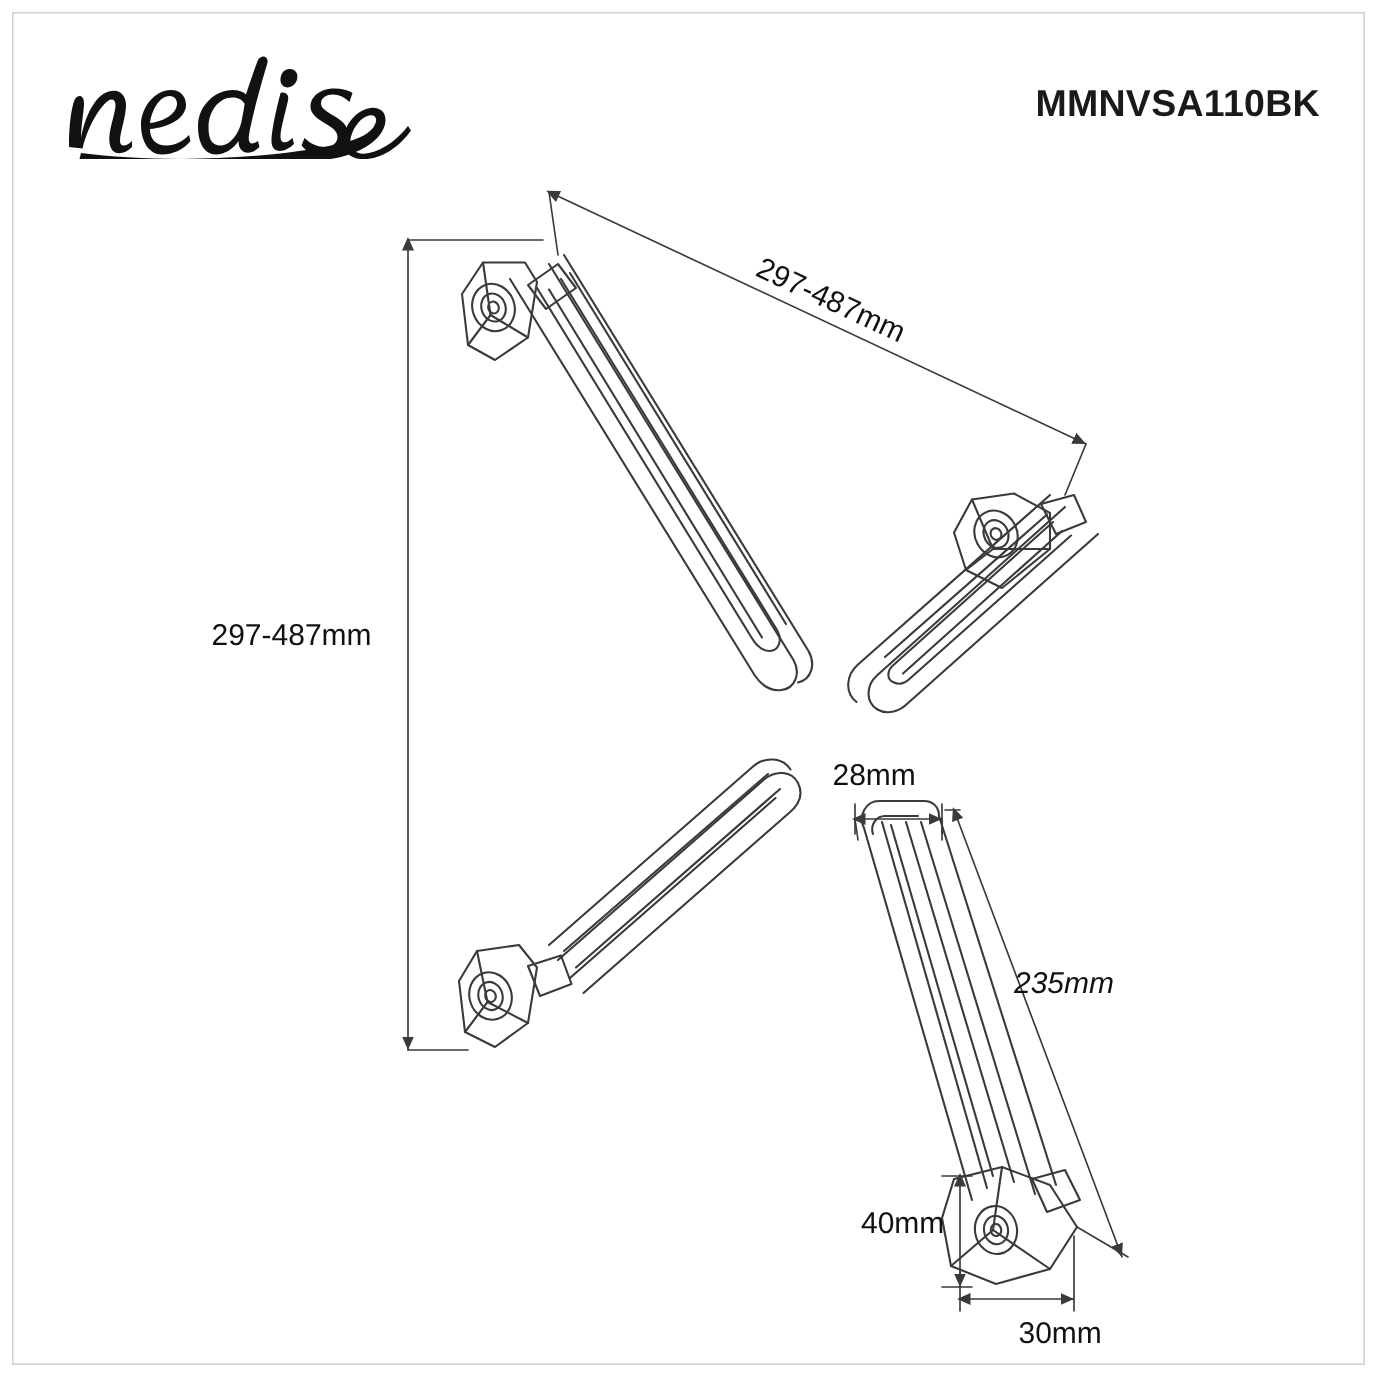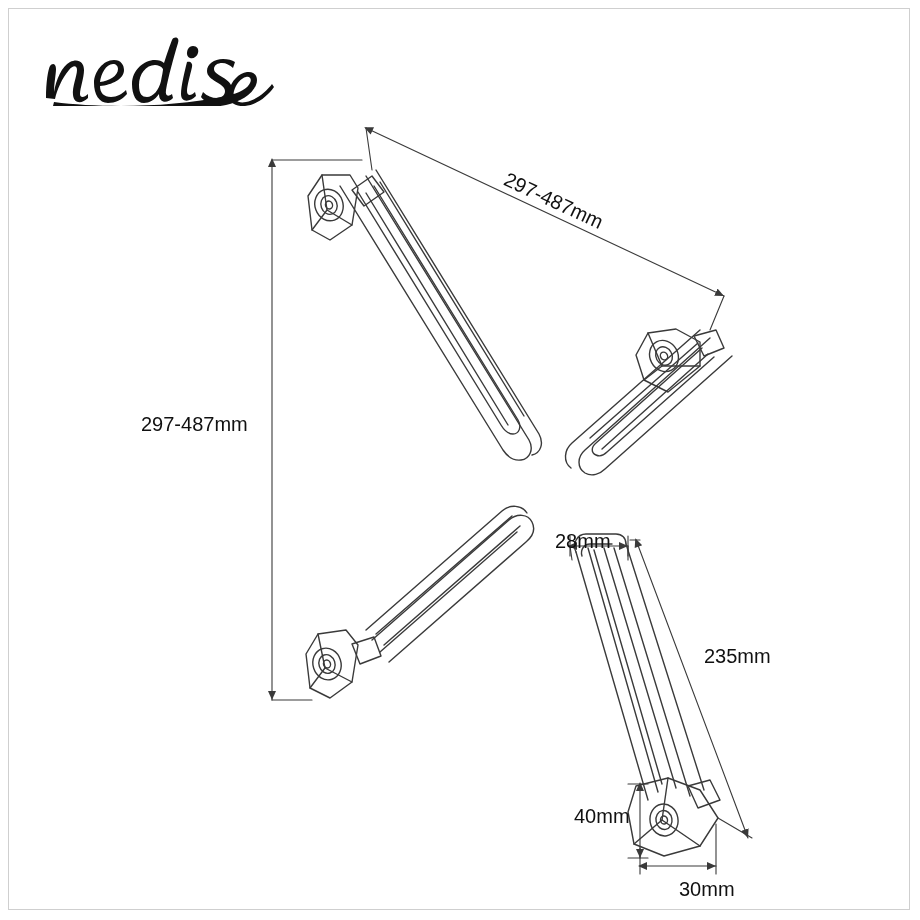--- a/index.html
+++ b/index.html
@@ -79,20 +79,21 @@
         <path d="M147,26 C150,25 153,27 152,31 C150,40 147,50 147,55 C147,60 151,60 155,56 L156,60 C150,66 141,67 141,58 C141,50 145,34 147,26 Z"></path>
         <path d="M153,10 C157,10 159,13 158,17 C157,21 153,23 150,22 C147,21 146,17 148,13 C149,11 151,10 153,10 Z"></path>
 
         <path d="M163,56 C167,60 172,62 177,62 C182,62 185,59 185,55 C185,47 167,45 167,35 C167,28 174,23 183,23 C188,23 192,24 195,26 L193,32 C190,29 186,27 182,27 C178,27 174,29 174,33 C174,40 192,42 192,53 C192,61 185,67 175,67 C169,67 164,65 161,61 Z"></path>
 
         <path d="M14,66 C60,72 130,72 186,60 C200,57 208,52 210,47 C212,43 210,40 206,41 C201,42 196,48 194,55 C192,63 197,68 206,66 C216,64 226,56 232,48 L234,51 C227,61 216,69 205,70 C194,71 187,65 189,55 C191,45 199,37 207,36 C215,35 219,41 216,49 C212,59 199,66 186,69 C128,80 56,78 13,70 Z"></path>
       </g>
     </svg>
   </div>
 
+  <div class="model">MMNVSA110BK</div>
 
   <svg class="draw" viewBox="0 0 920 920">
     <defs>
       <marker id="arrHead" markerWidth="11" markerHeight="11" refX="9" refY="4" orient="auto" markerUnits="userSpaceOnUse">
         <path d="M0,0 L9,4 L0,8 z" fill="#3a3a3a"></path>
       </marker>
       <marker id="arrTail" markerWidth="11" markerHeight="11" refX="2" refY="4" orient="auto" markerUnits="userSpaceOnUse">
         <path d="M9,0 L0,4 L9,8 z" fill="#3a3a3a"></path>
       </marker>
     </defs>
@@ -207,21 +208,21 @@
         <line x1="640" y1="848" x2="640" y2="874"></line>
         <line x1="716" y1="824" x2="716" y2="874"></line>
       </g>
     </g>
   </svg>
 
   <div class="dimlabel rot" style="left:510px; top:168px; transform: rotate(25deg);">297-487mm</div>
 
   <div class="dimlabel" style="left:141px; top:413px;">297-487mm</div>
 
-  <div class="dimlabel" style="left:555px; top:506px;margin-top:24px;">28mm</div>
-
-  <div class="dimlabel" style="left:704px; top:645px;">235mm</div>
+  <div class="dimlabel" style="left:555px; top:506px;">28mm</div>
+
+  <div class="dimlabel" style="left:676px; top:645px;font-style:italic;">235mm</div>
 
   <div class="dimlabel" style="left:574px; top:805px;">40mm</div>
 
   <div class="dimlabel" style="left:679px; top:878px;">30mm</div>
 
 </div>
 
 </body></html>

